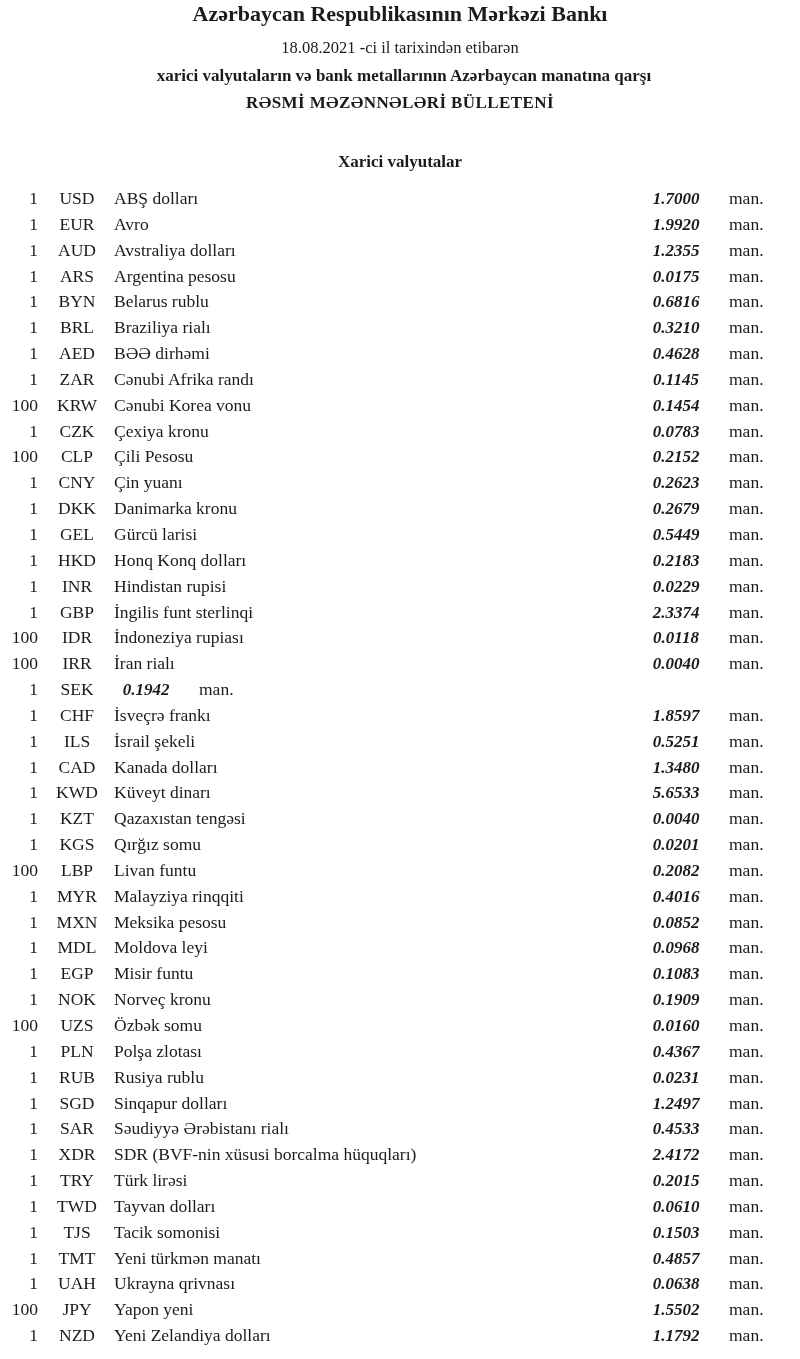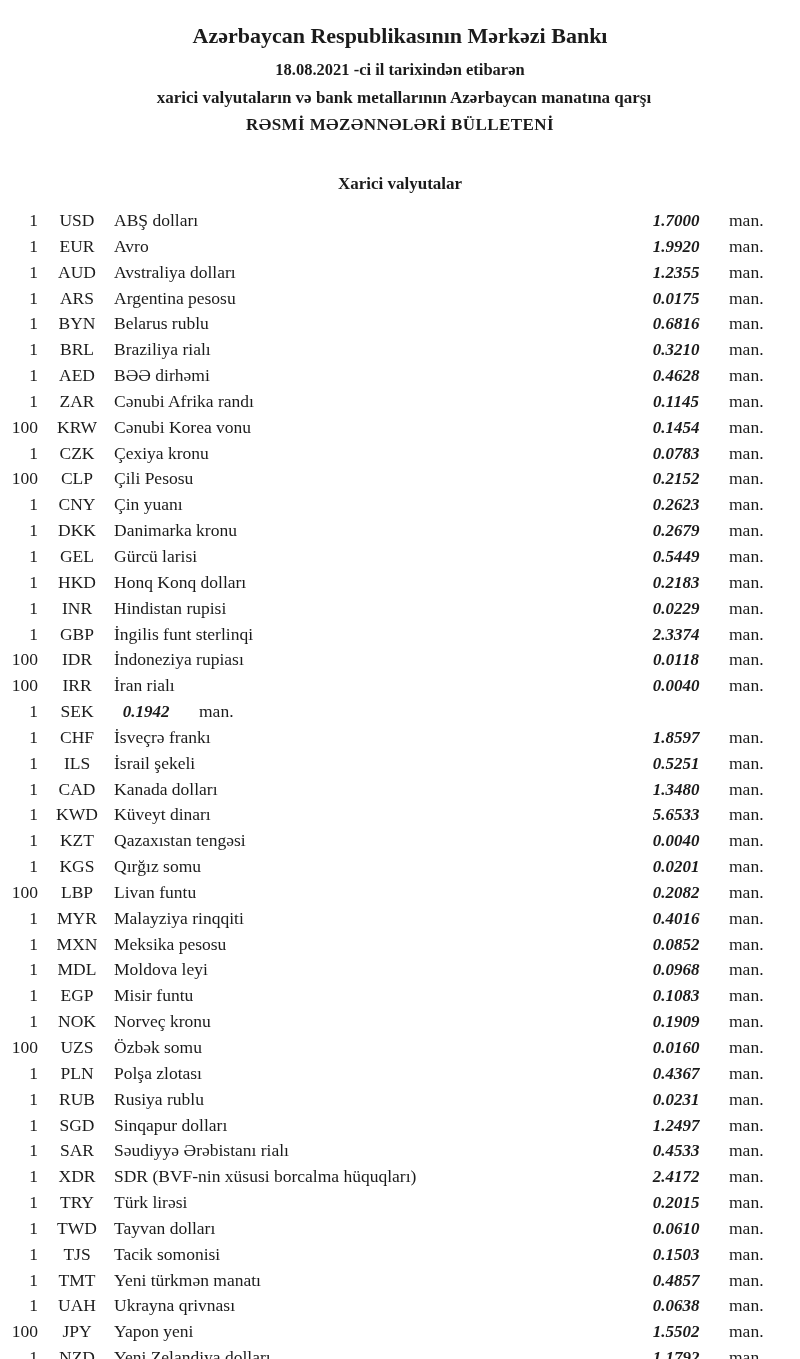--- a/index.html
+++ b/index.html
@@ -12,30 +12,30 @@
     width: 800px;
     height: 1359px;
     margin: 0 auto;
     background: #ffffff;
     color: #1b1b1b;
     font-family: "Liberation Serif", serif;
     overflow: hidden;
   }
   .header { text-align: center; }
   .h1 {
-    margin-top: 22px;
+    margin-top: 0;
     font-size: 22px;
     line-height: 28px;
     font-weight: bold;
   }
   .h2 {
     margin-top: 9px;
     font-size: 16.5px;
     line-height: 22px;
-    font-weight: bold;
+    font-weight: normal;
   }
   .h3 {
     margin-top: 6px;
     font-size: 17px;
     line-height: 22px;
     font-weight: bold;
     padding-left: 8px;
   }
   .h4 {
     margin-top: 5px;

